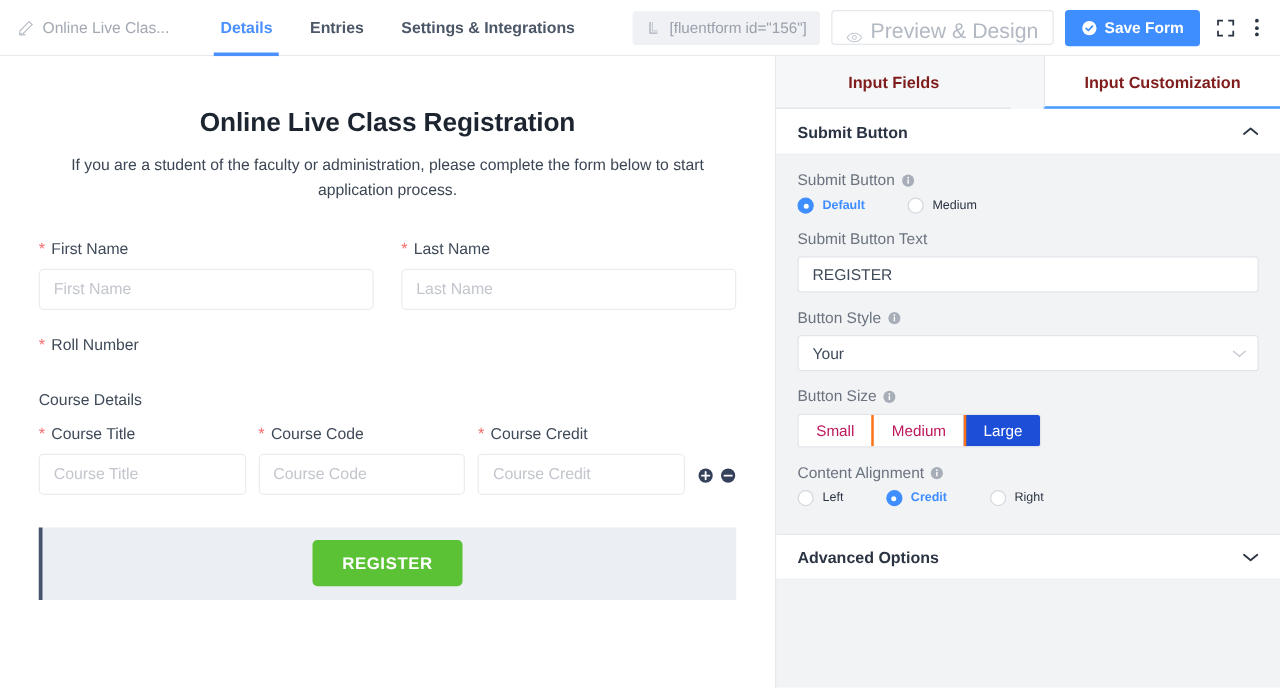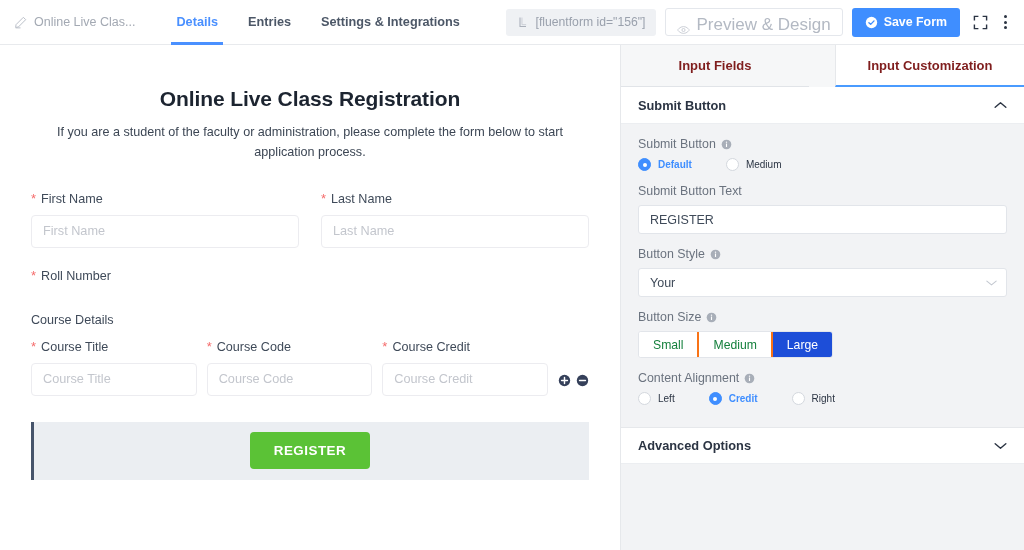--- a/index.html
+++ b/index.html
@@ -193,21 +193,21 @@
     font-size: 12.5px; color: #3f4a59; cursor: pointer;
   }
   .select-chev {
     position: absolute; right: 10px; top: 50%; transform: translateY(-50%);
     width: 11px; height: 7px; display: block;
   }
 
   .seg { display: inline-flex; border: 1px solid #e2e5ea; border-radius: 3px; overflow: hidden; background:#fff; }
   .seg-item {
     padding: 0 14px; height: 25px; display: flex; align-items: center;
-    font-size: 12.2px; color: #15803d; background: #ffffff; cursor: pointer;
+    font-size: 12.2px; color: #be185d; background: #ffffff; cursor: pointer;
   }
   .seg-item + .seg-item { border-left: 2px solid #f97316; }
   .seg-item.active { background: #1d4ed8; color: #ffffff; }
 
   .accordion-head.second { border-top: 1px solid #e6e8eb; margin-top: 6px; }
 </style>
 </head>
 <body>
 
 <div class="topbar">

